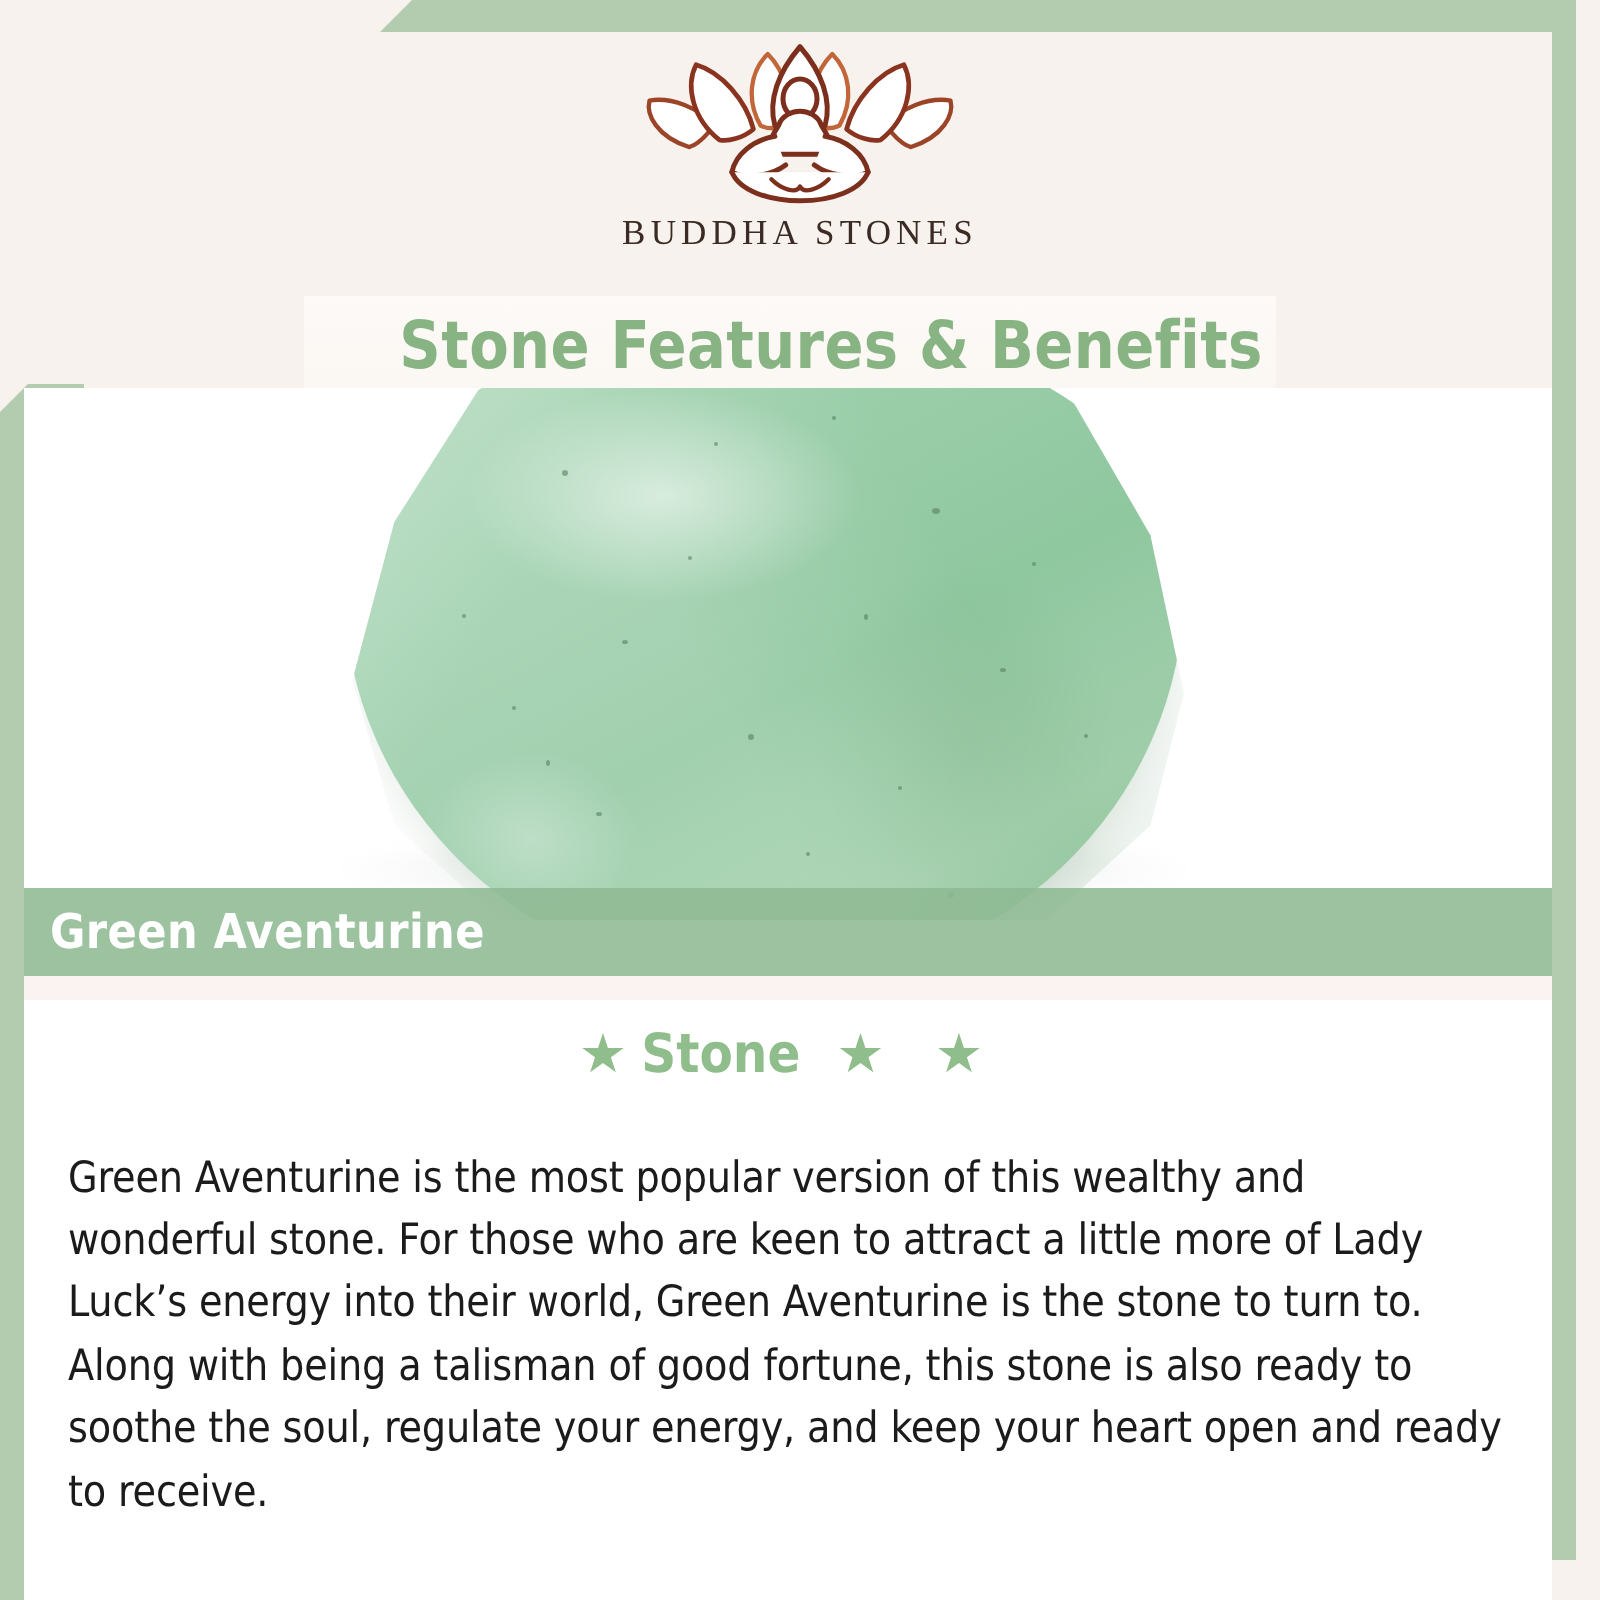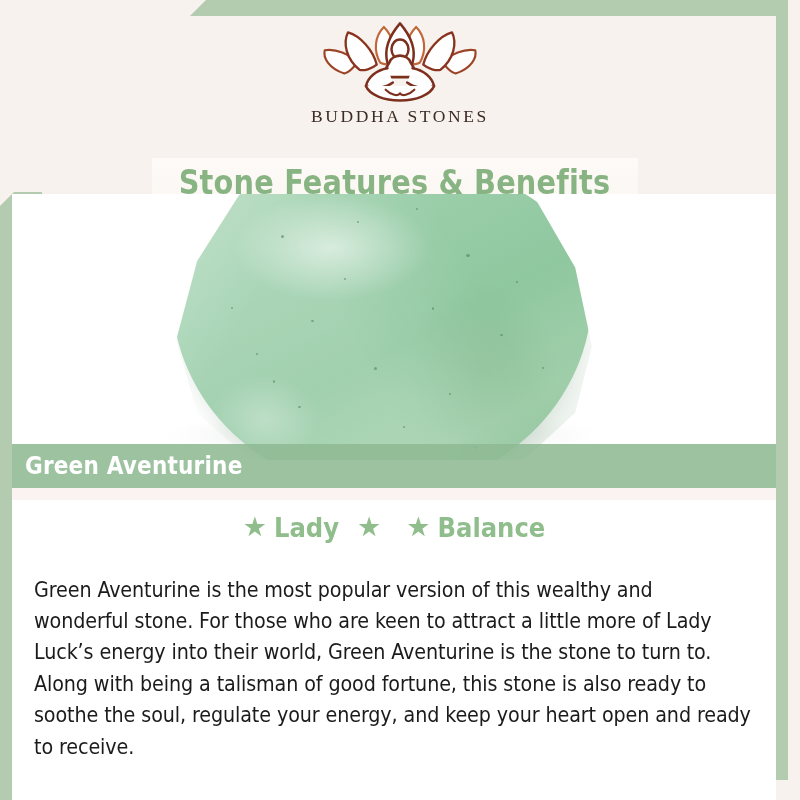--- a/index.html
+++ b/index.html
@@ -39,23 +39,23 @@
   }
   .logo-mark{width:180px;height:86px;display:block;}
   .logo-text{
     margin-top:2px;
     font-family:"Liberation Serif","DejaVu Serif",serif;
     font-size:17.5px;letter-spacing:2.6px;color:#3b2b24;font-weight:400;
   }
 
   
   .title-banner{
-    position:absolute;left:152px;top:158px;width:486px;height:48px;
+    position:absolute;left:152px;top:148px;width:486px;height:48px;
     background:linear-gradient(180deg,#fdfaf7 0%,#fbf7f3 100%);
-    display:flex;align-items:center;justify-content:center;
+    display:flex;align-items:center;justify-content:flex-end;
   }
   .title-banner .title{
     font-family:"DejaVu Sans Condensed","Liberation Sans Narrow","Liberation Sans",sans-serif;
     font-weight:700;
     font-size:33px;
     letter-spacing:.2px;
     color:#87b482;
     white-space:nowrap;
     transform:scaleX(.97);
   }
@@ -220,27 +220,26 @@
     </div>
 
     <div class="name-band">
       <span class="name">Green Aventurine</span>
     </div>
     <div class="band-strip"></div>
 
     <div class="benefits">
       <span class="benefit">
         <span class="star">★</span>
-        <span class="blabel">Lady</span>
+        <span class="blabel">Stone</span>
       </span>
       <span class="benefit">
         <span class="star">★</span>
       </span>
       <span class="benefit">
         <span class="star">★</span>
-        <span class="blabel">Balance</span>
       </span>
     </div>
 
     <p class="body-copy">Green Aventurine is the most popular version of this wealthy and wonderful stone. For those who are keen to attract a little more of Lady Luck’s energy into their world, Green Aventurine is the stone to turn to. Along with being a talisman of good fortune, this stone is also ready to soothe the soul, regulate your energy, and keep your heart open and ready to receive.</p>
 
   </div>
 </div>
 
 </body></html>

